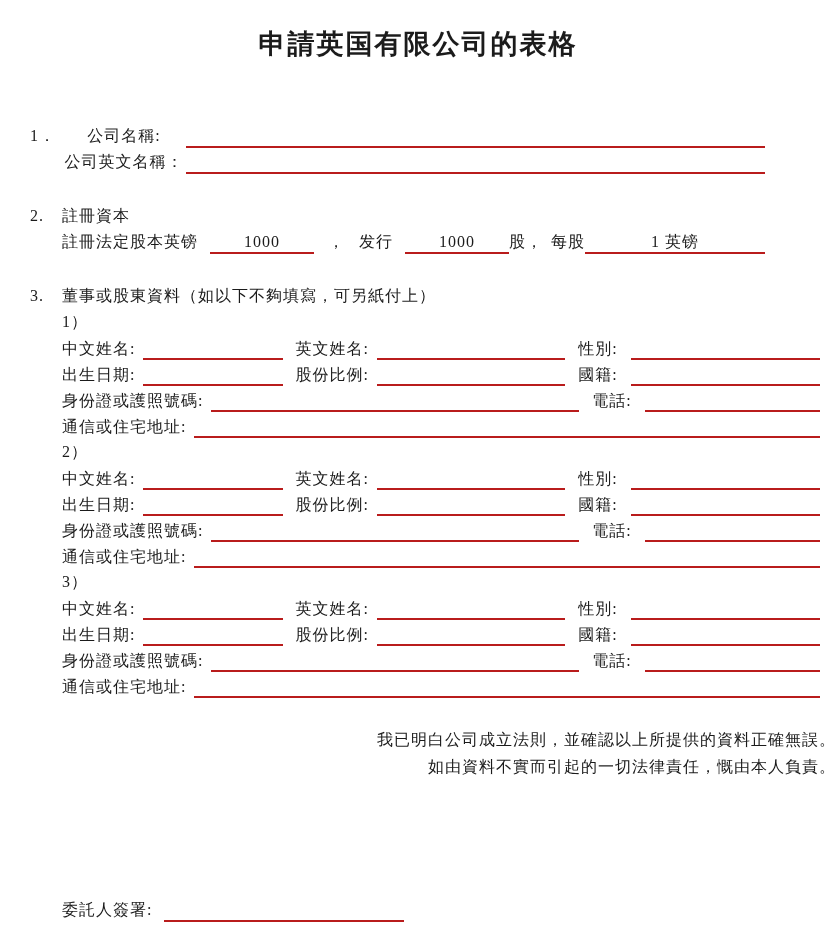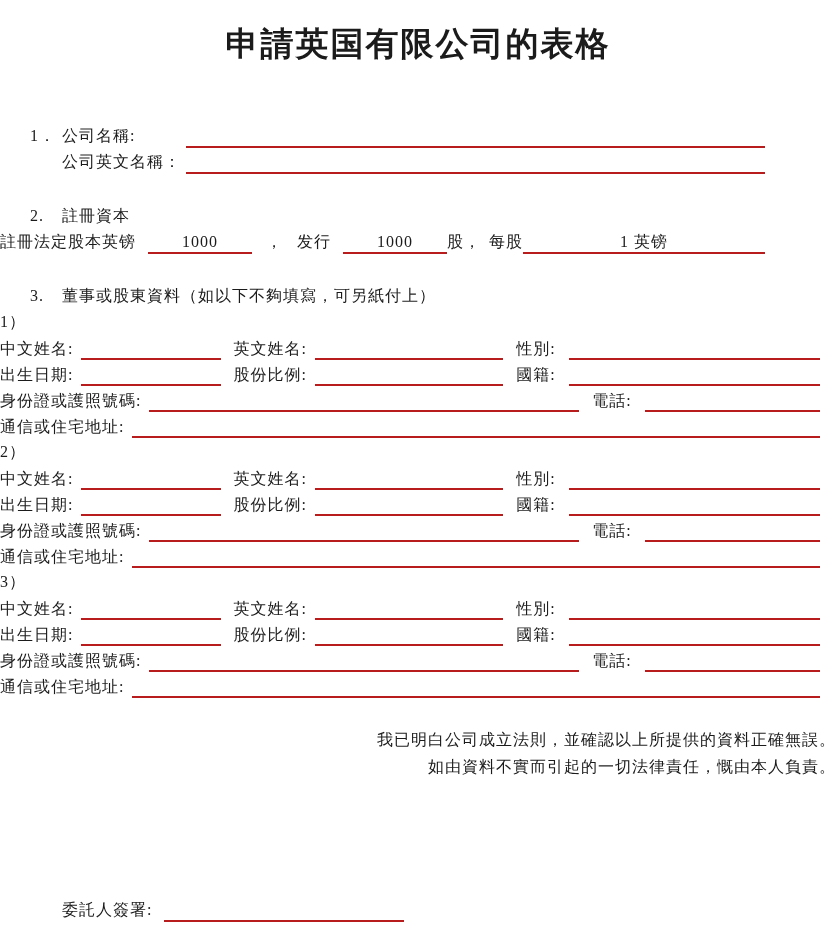--- a/index.html
+++ b/index.html
@@ -5,34 +5,34 @@
   html,body{margin:0;padding:0;}
   body{
     width:836px;height:937px;background:#ffffff;overflow:hidden;
     font-family:"Liberation Serif","DejaVu Serif",serif;
     color:#1b1b1b;font-size:16px;letter-spacing:1px;
   }
   .page{position:relative;width:836px;height:937px;}
   .title{
     padding-top:24px;text-align:center;
     font-family:"Liberation Sans","DejaVu Sans",sans-serif;
-    font-weight:700;font-size:33px;letter-spacing:2px;line-height:40px;
+    font-weight:700;font-size:27px;letter-spacing:2px;line-height:40px;
   }
   .row{display:flex;align-items:flex-end;line-height:24px;}
   .num{width:32px;flex:0 0 32px;}
   .ml30{margin-left:30px;}
-  .ml62{}
+  .ml62{margin-left:62px;}
   .mr71{margin-right:71px;}
   .mr16{margin-right:16px;}
   .uline{
     border-bottom:2px solid #b91c1c;text-align:center;
     min-height:20px;line-height:20px;
   }
   .flex1{flex:1 1 auto;}
-  .s1label{width:124px;flex:0 0 124px;}
+  .s1label{width:124px;flex:0 0 124px;text-align:center;}
   .lbl{white-space:nowrap;}
   .gap8{margin-left:8px;}
   .gap12{margin-left:12px;}
   .sep{padding:0 14px;}
   .frow{display:flex;align-items:flex-end;height:26px;line-height:22px;}
   .idxrow{height:26px;line-height:24px;}
   .rlabel{width:50px;flex:0 0 50px;text-align:center;white-space:nowrap;}
   .w140{width:140px;flex:0 0 140px;}
   .w188{width:188px;flex:0 0 188px;}
   .w175{width:175px;flex:0 0 175px;}

